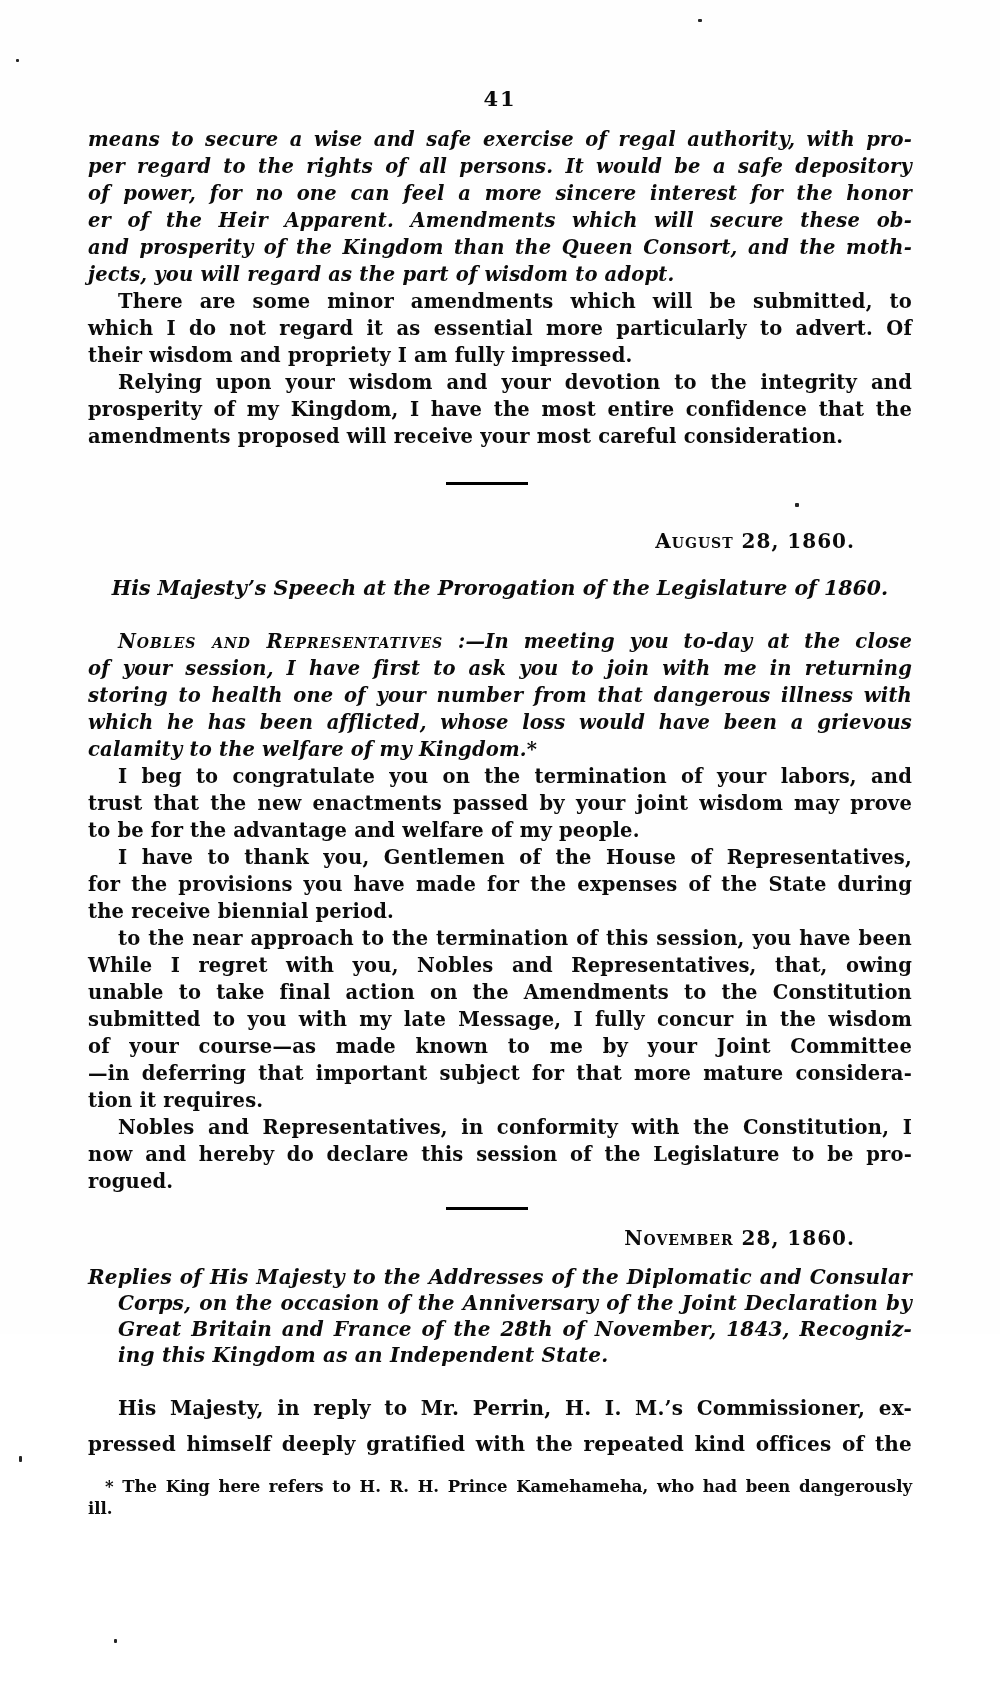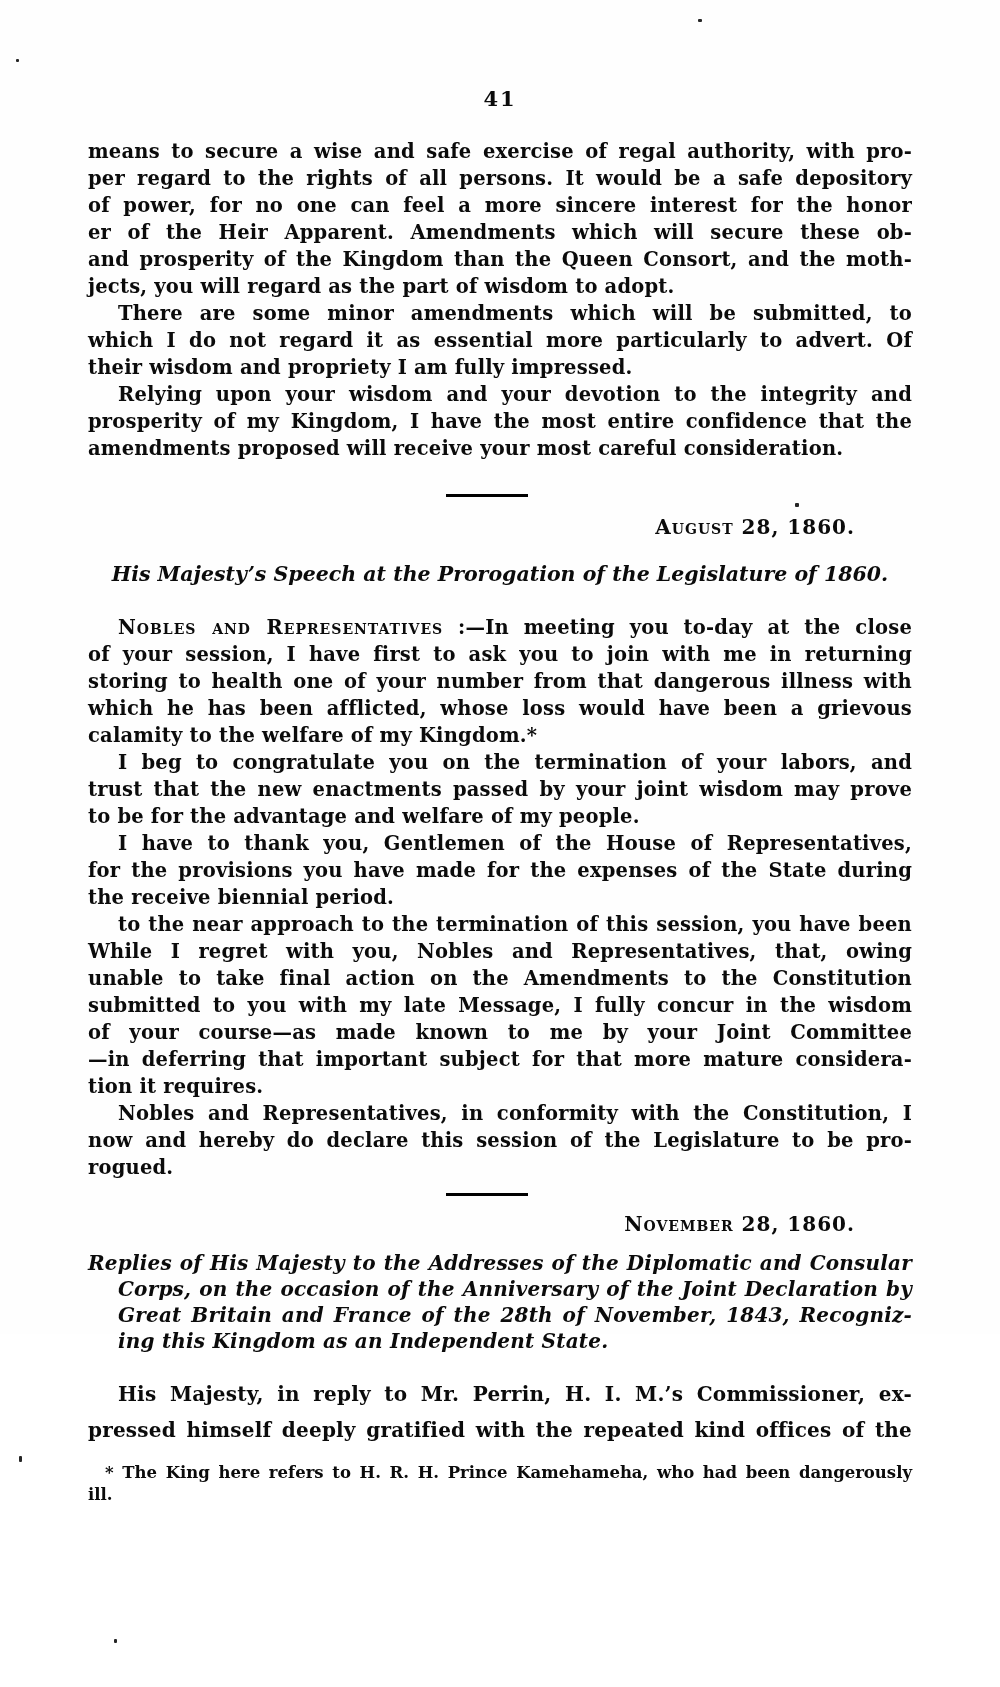--- a/index.html
+++ b/index.html
@@ -27,46 +27,46 @@
   .line {
     font-size: 19.5px;
     line-height: 27px;
     letter-spacing: 0.2px;
     text-align: justify;
     text-align-last: justify;
   }
   .line.last { text-align-last: left; }
   .para.indent > .line:first-child { text-indent: 30px; }
   .indent-first { text-indent: 30px; }
-  .p1 { margin-top: 28px; }
+  .p1 { margin-top: 16px; font-style: italic; }
   .divider {
     width: 82px; height: 3px;
     background: #000;
     margin: 32px auto 0 auto;
     transform: translateX(-13px);
   }
   .divider.d2 { margin-top: 12px; }
   .date {
-    margin-top: 18px;
+    margin-top: 44px;
     text-align: right;
     padding-right: 57px;
     font-size: 20px;
     line-height: 24px;
     font-variant: small-caps;
     letter-spacing: 1px;
   }
   .date.d2 { margin-top: 16px; }
   .heading1 {
     margin-top: 22px;
     text-align: center;
     font-style: italic;
     font-size: 20.5px;
     line-height: 27px;
   }
-  .para.sec-start { margin-top: 26px; }
+  .para.sec-start { margin-top: 26px; font-style: italic; }
   .salutation {
     font-variant: small-caps;
     letter-spacing: 1px;
   }
   .heading2 {
     margin-top: 14px;
     font-style: italic;
   }
   .heading2 .line {
     font-size: 20px;

